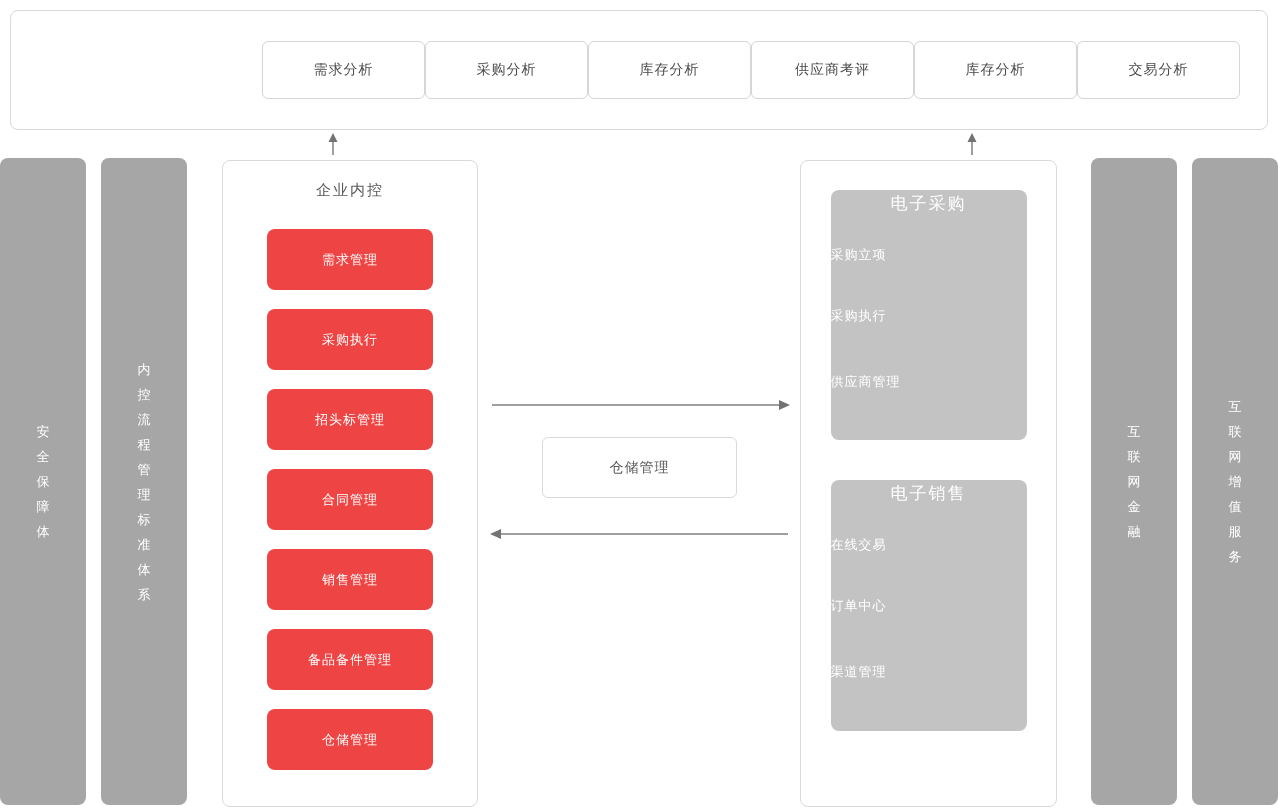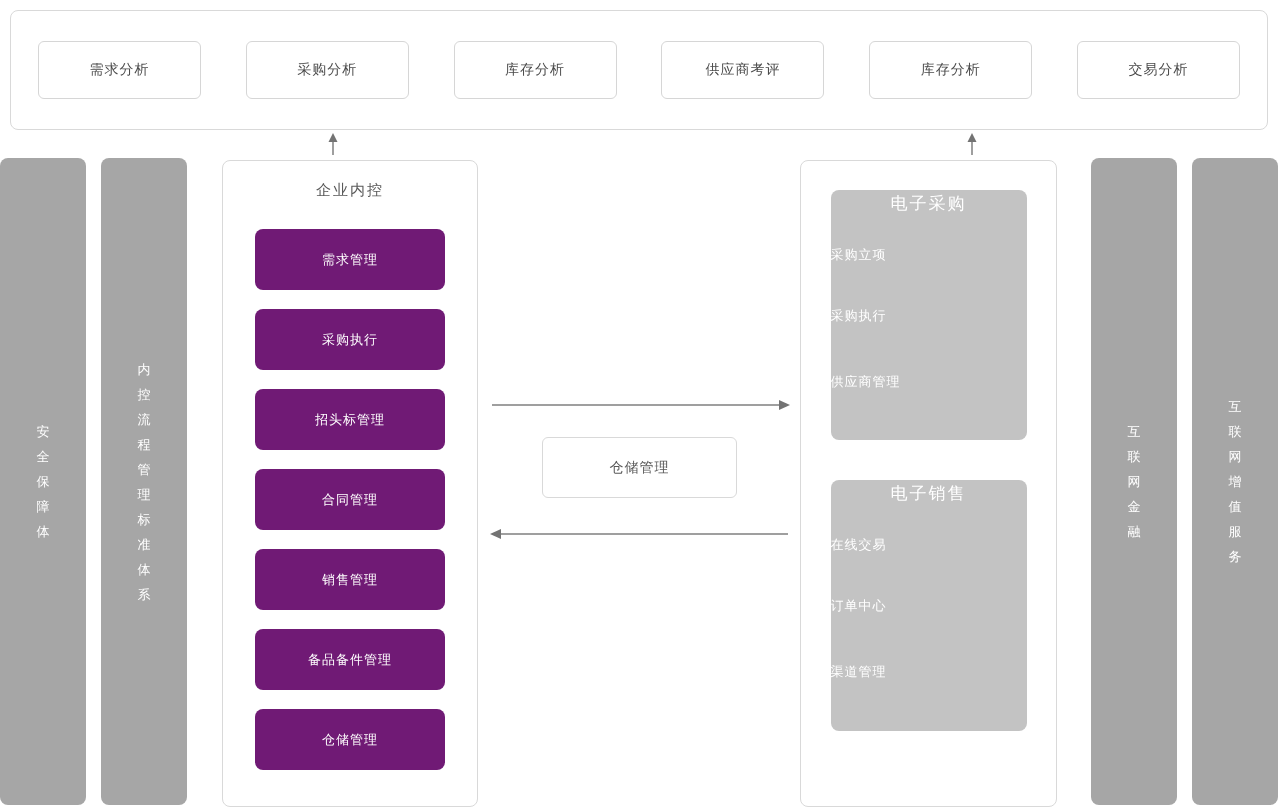--- a/index.html
+++ b/index.html
@@ -2,37 +2,37 @@
 <html><head>
 <meta charset="utf-8">
 <style>
   html,body{margin:0;padding:0;background:#ffffff;}
   body{font-family:"Liberation Sans","DejaVu Sans",sans-serif;}
   .stage{position:relative;width:1278px;height:809px;background:#ffffff;overflow:hidden;}
 
   
   .top-panel{position:absolute;left:10px;top:10px;width:1258px;height:120px;
     border:1px solid #d9d9d9;border-radius:8px;box-sizing:border-box;background:#ffffff;
-    display:flex;align-items:center;justify-content:space-between;padding:0 27px;}
+    display:flex;align-items:center;justify-content:flex-end;padding:0 27px;}
   .analysis-node{width:163px;height:58px;border:1px solid #d6d6d6;border-radius:6px;
     box-sizing:border-box;background:#ffffff;display:flex;align-items:center;justify-content:center;
     font-size:14px;color:#4a4a4a;letter-spacing:1px;}
 
   
   .pillar{position:absolute;top:158px;width:86px;height:647px;background:#a6a6a6;border-radius:8px;
     display:flex;align-items:center;justify-content:center;}
   .pillar .vtext{color:#ffffff;font-size:13px;line-height:25px;text-align:center;letter-spacing:0;}
 
   
   .outline-panel{position:absolute;top:160px;height:647px;border:1px solid #d9d9d9;border-radius:8px;
     box-sizing:border-box;background:#ffffff;}
   .panel-title{margin-top:18px;text-align:center;font-size:15px;color:#595959;line-height:21px;letter-spacing:2px;}
 
   
-  .ic-item{width:190px;height:61px;margin:0 auto;border-radius:8px;background:#701a75;
+  .ic-item{width:166px;height:61px;margin:0 auto;border-radius:8px;background:#ef4444;
     display:flex;align-items:center;justify-content:center;color:#ffffff;font-size:13px;letter-spacing:1px;}
   .ic-item.first{margin-top:29px;}
   .ic-item + .ic-item{margin-top:19px;}
 
   
   .sub-block{width:196px;margin:16px auto;border-radius:8px;background:#c3c3c3;box-sizing:border-box;}
   .sub-block.first{margin-top:29px;height:250px;}
   .sub-block.second{margin-top:40px;height:251px;}
   .sub-title{margin-top:16px;text-align:center;color:#ffffff;font-size:17px;line-height:28px;letter-spacing:2px;}
   .sub-item{text-align:left;color:#ffffff;font-size:13px;line-height:20px;letter-spacing:1px;}

